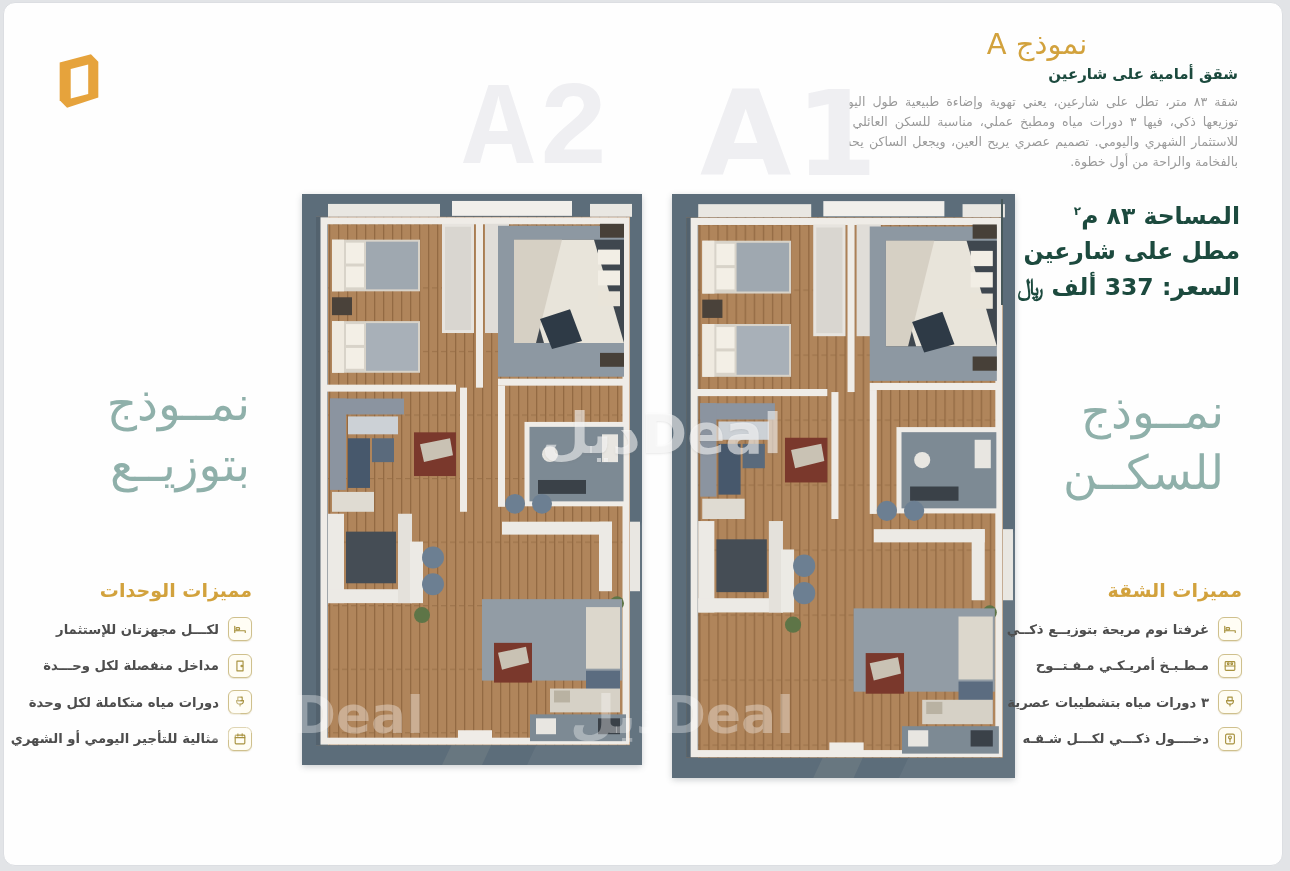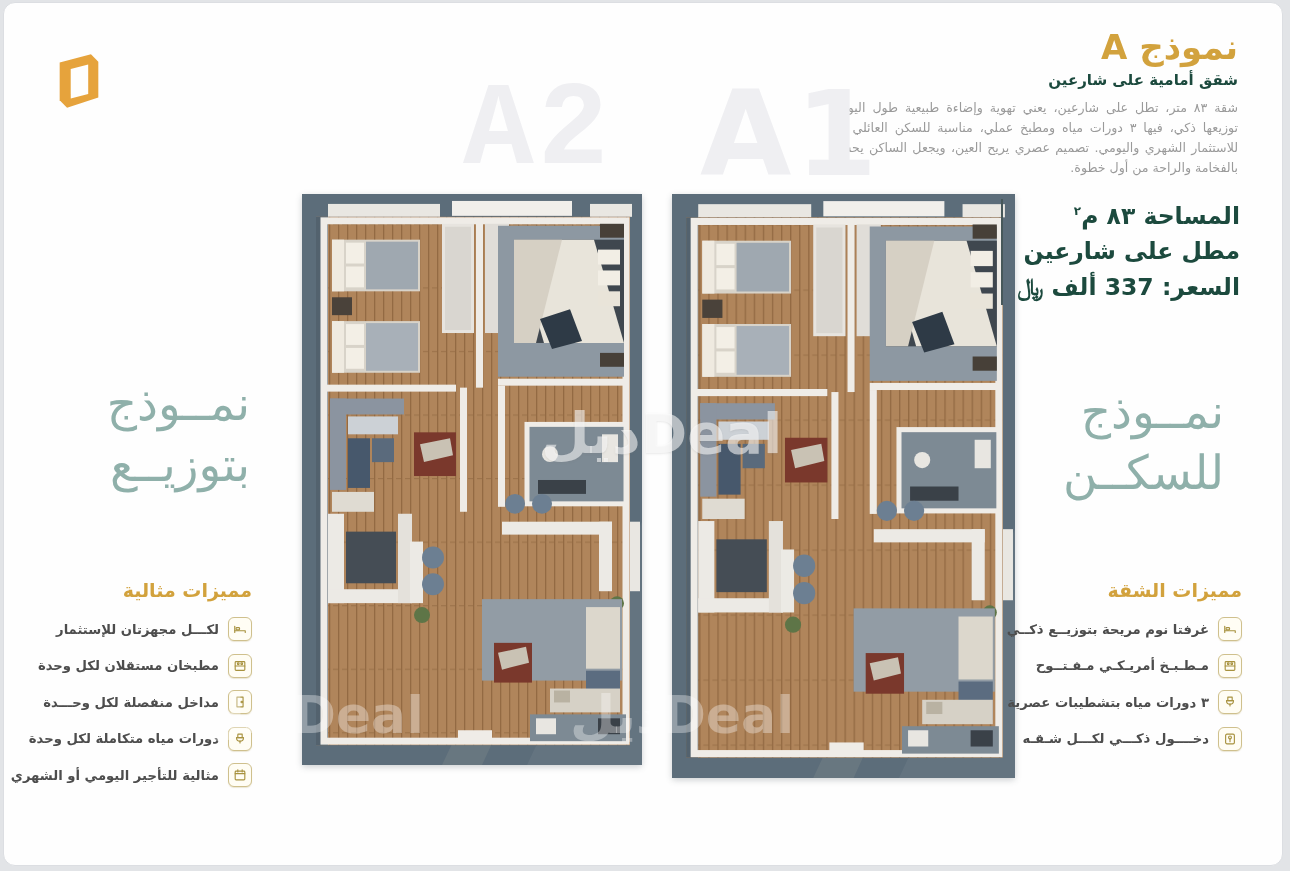--- a/index.html
+++ b/index.html
@@ -4,21 +4,21 @@
 <style>
   html,body{margin:0;padding:0;}
   body{width:1290px;height:871px;background:#e2e4e7;font-family:"DejaVu Sans",sans-serif;position:relative;overflow:hidden;}
   .card{position:absolute;left:3px;top:2px;right:7px;bottom:5px;background:#fefefe;border:1px solid #dcdee2;border-radius:12px;overflow:hidden;}
 
   
   .logo{position:absolute;left:52px;top:48px;width:46px;height:60px;}
 
   
   .header{position:absolute;top:24px;right:44px;width:402px;direction:rtl;text-align:right;}
-  .header h1{margin:0 0 4px 0;font-size:34px;font-weight:bold;color:#d2a23d;}
+  .header h1{margin:0 0 4px 0;font-size:29px;font-weight:normal;color:#d2a23d;text-align:center;}
   .header h2{margin:0 0 9px 0;font-size:15px;font-weight:bold;color:#1c4a3e;}
   .header p{margin:0;font-size:12.6px;line-height:1.58;color:#9a9a9a;text-align:justify;}
 
   
   .ghost{position:absolute;top:62px;font-size:118px;font-weight:bold;color:#efeff2;letter-spacing:4px;}
   .ghost.a2{left:459px;font-family:Liberation Mono, monospace;}
   .ghost.a1{left:696px;}
 
   
   .plan{position:absolute;top:191px;border-radius:2px;box-shadow:0 2px 6px rgba(60,70,80,.25);}
@@ -190,105 +190,94 @@
   <div class="slogan right">
     <div>نمــوذج</div>
     <div>للسكــن</div>
   </div>
   <div class="slogan left">
     <div>نمــوذج</div>
     <div>بتوزيــع</div>
   </div>
 
   <div class="features left">
-    <h3>مميزات مثالية</h3>
+    <h3>مميزات الوحدات</h3>
     <div class="frow">
       <span class="fbox">
           <svg viewBox="0 0 16 16">
             <path d="M2 12V5"></path>
             <path d="M2 10h12v2"></path>
             <rect x="3.5" y="6.5" width="4" height="2.5" rx="1"></rect>
           </svg>
         </span>
       <span class="flabel">لكـــل مجهزتان للإستثمار</span>
+    </div>
+    <div class="frow">
+      <span class="fbox">
+          <svg viewBox="0 0 16 16">
+            <rect x="4.5" y="2.5" width="7" height="11"></rect>
+            <circle cx="10" cy="8" r="0.9"></circle>
+          </svg>
+        </span>
+      <span class="flabel">مداخل منفصلة لكل وحـــدة</span>
+    </div>
+    <div class="frow">
+      <span class="fbox">
+          <svg viewBox="0 0 16 16">
+            <rect x="5.5" y="2.5" width="5" height="4"></rect>
+            <path d="M4 6.5h8a4 4 0 0 1-8 0z"></path>
+            <path d="M8 10.5v2"></path>
+          </svg>
+        </span>
+      <span class="flabel">دورات مياه متكاملة لكل وحدة</span>
+    </div>
+    <div class="frow">
+      <span class="fbox">
+          <svg viewBox="0 0 16 16">
+            <rect x="2.5" y="3.5" width="11" height="10" rx="1"></rect>
+            <line x1="2.5" y1="6.5" x2="13.5" y2="6.5"></line>
+            <line x1="5.5" y1="2" x2="5.5" y2="4.5"></line>
+            <line x1="10.5" y1="2" x2="10.5" y2="4.5"></line>
+          </svg>
+        </span>
+      <span class="flabel">مثالية للتأجير اليومي أو الشهري</span>
+    </div>
+  </div>
+
+  <div class="features right">
+    <h3>مميزات الشقة</h3>
+    <div class="frow">
+      <span class="fbox">
+          <svg viewBox="0 0 16 16">
+            <path d="M2 12V5"></path>
+            <path d="M2 10h12v2"></path>
+            <rect x="3.5" y="6.5" width="4" height="2.5" rx="1"></rect>
+          </svg>
+        </span>
+      <span class="flabel">غرفتا نوم مريحة بتوزيــع ذكــي</span>
     </div>
     <div class="frow">
       <span class="fbox">
           <svg viewBox="0 0 16 16">
             <rect x="2.5" y="3" width="11" height="10" rx="1"></rect>
             <line x1="2.5" y1="8" x2="13.5" y2="8"></line>
             <circle cx="6" cy="5.5" r="1"></circle>
             <circle cx="10" cy="5.5" r="1"></circle>
           </svg>
         </span>
-      <span class="flabel">مطبخان مستقلان لكل وحدة</span>
-    </div>
-    <div class="frow">
-      <span class="fbox">
-          <svg viewBox="0 0 16 16">
-            <rect x="4.5" y="2.5" width="7" height="11"></rect>
-            <circle cx="10" cy="8" r="0.9"></circle>
-          </svg>
-        </span>
-      <span class="flabel">مداخل منفصلة لكل وحـــدة</span>
+      <span class="flabel">مـطـبـخ أمريـكـي مـفـتــوح</span>
     </div>
     <div class="frow">
       <span class="fbox">
           <svg viewBox="0 0 16 16">
             <rect x="5.5" y="2.5" width="5" height="4"></rect>
             <path d="M4 6.5h8a4 4 0 0 1-8 0z"></path>
             <path d="M8 10.5v2"></path>
           </svg>
         </span>
-      <span class="flabel">دورات مياه متكاملة لكل وحدة</span>
-    </div>
-    <div class="frow">
-      <span class="fbox">
-          <svg viewBox="0 0 16 16">
-            <rect x="2.5" y="3.5" width="11" height="10" rx="1"></rect>
-            <line x1="2.5" y1="6.5" x2="13.5" y2="6.5"></line>
-            <line x1="5.5" y1="2" x2="5.5" y2="4.5"></line>
-            <line x1="10.5" y1="2" x2="10.5" y2="4.5"></line>
-          </svg>
-        </span>
-      <span class="flabel">مثالية للتأجير اليومي أو الشهري</span>
-    </div>
-  </div>
-
-  <div class="features right">
-    <h3>مميزات الشقة</h3>
-    <div class="frow">
-      <span class="fbox">
-          <svg viewBox="0 0 16 16">
-            <path d="M2 12V5"></path>
-            <path d="M2 10h12v2"></path>
-            <rect x="3.5" y="6.5" width="4" height="2.5" rx="1"></rect>
-          </svg>
-        </span>
-      <span class="flabel">غرفتا نوم مريحة بتوزيــع ذكــي</span>
-    </div>
-    <div class="frow">
-      <span class="fbox">
-          <svg viewBox="0 0 16 16">
-            <rect x="2.5" y="3" width="11" height="10" rx="1"></rect>
-            <line x1="2.5" y1="8" x2="13.5" y2="8"></line>
-            <circle cx="6" cy="5.5" r="1"></circle>
-            <circle cx="10" cy="5.5" r="1"></circle>
-          </svg>
-        </span>
-      <span class="flabel">مـطـبـخ أمريـكـي مـفـتــوح</span>
-    </div>
-    <div class="frow">
-      <span class="fbox">
-          <svg viewBox="0 0 16 16">
-            <rect x="5.5" y="2.5" width="5" height="4"></rect>
-            <path d="M4 6.5h8a4 4 0 0 1-8 0z"></path>
-            <path d="M8 10.5v2"></path>
-          </svg>
-        </span>
       <span class="flabel">٣ دورات مياه بتشطيبات عصرية</span>
     </div>
     <div class="frow">
       <span class="fbox">
           <svg viewBox="0 0 16 16">
             <rect x="3" y="2.5" width="10" height="11" rx="1.5"></rect>
             <circle cx="8" cy="6.2" r="1.6"></circle>
             <line x1="8" y1="8.2" x2="8" y2="11"></line>
           </svg>
         </span>

